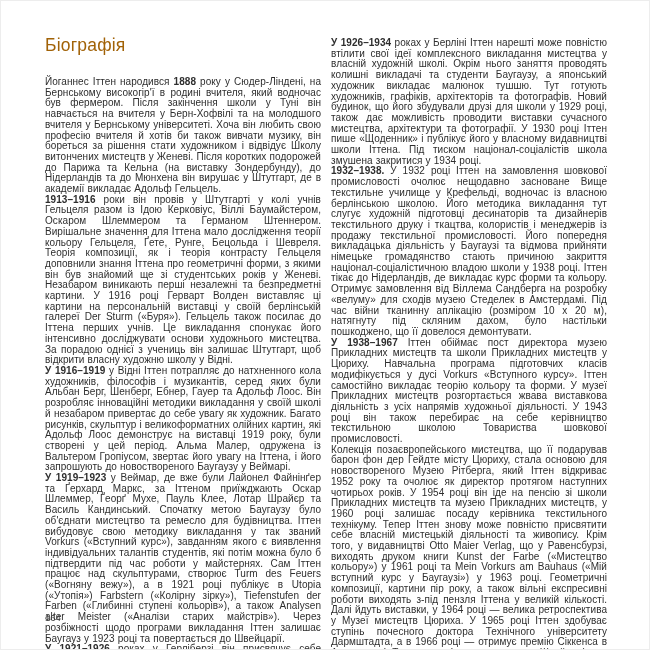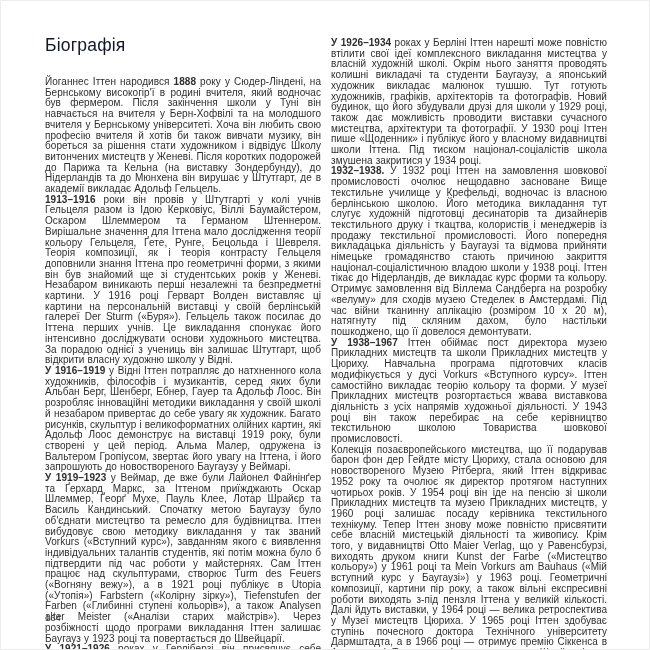--- a/index.html
+++ b/index.html
@@ -19,21 +19,21 @@
     color: #2e2e2e;
   }
   .page-title {
     position: absolute;
     left: 44px;
     top: 34px;
     margin: 0;
     font-size: 17.5px;
     font-weight: 400;
     letter-spacing: 0.2px;
-    color: #0f172a;
+    color: #a16207;
   }
   .col {
     position: absolute;
     width: 276px;
     text-align: justify;
     font-size: 10px;
     line-height: 10.7px;
     letter-spacing: 0.05px;
     word-spacing: 0.3px;
     color: #2e2e2e;

